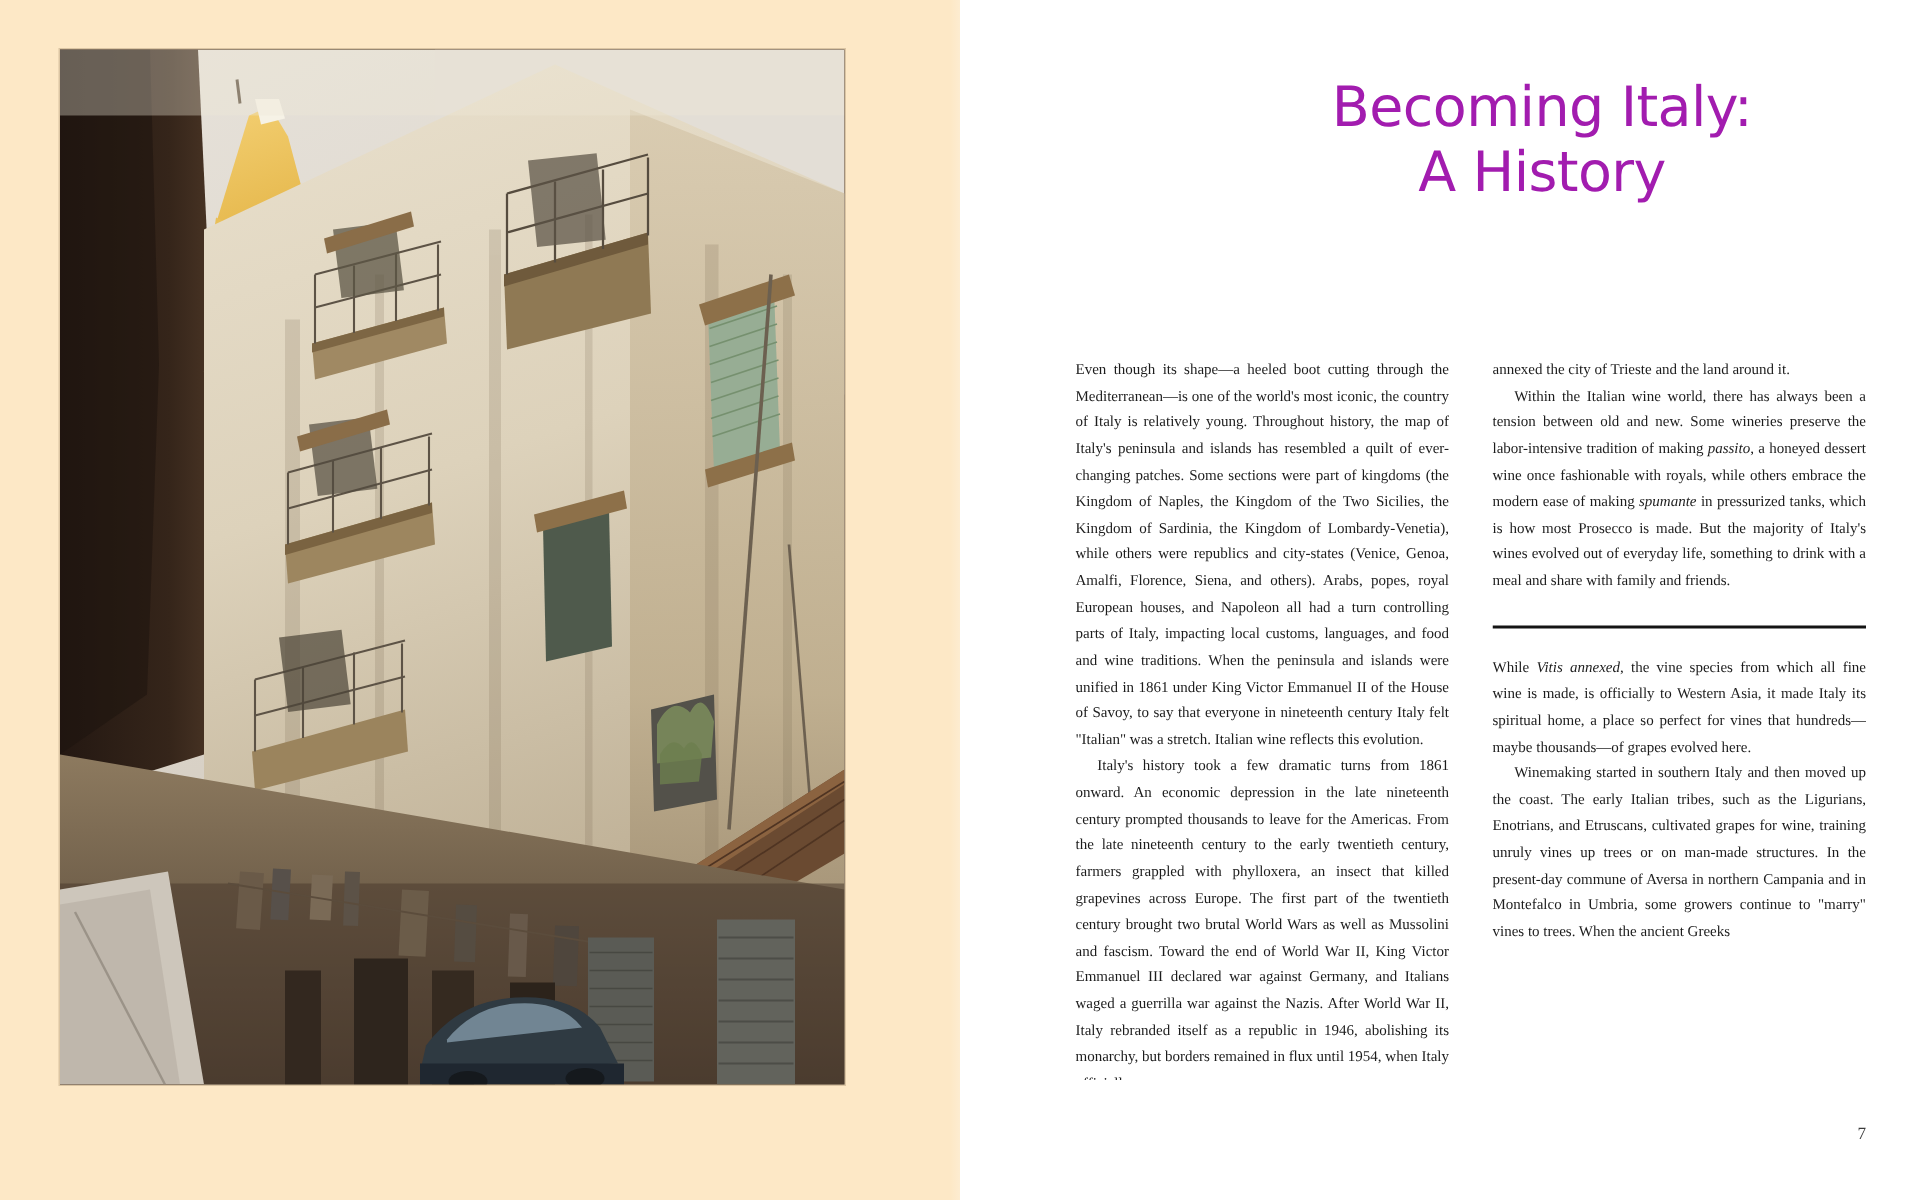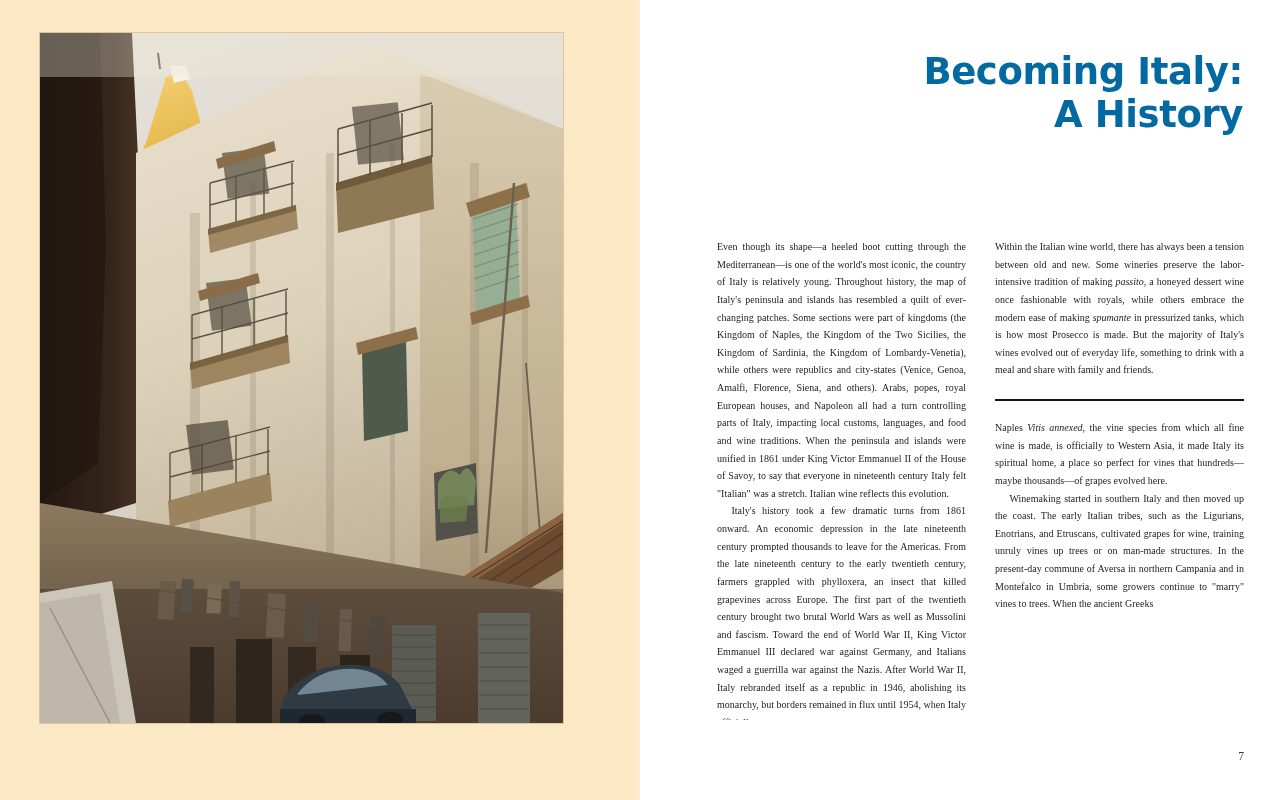--- a/index.html
+++ b/index.html
@@ -65,27 +65,27 @@
     width: 640px;
     height: 800px;
     background: #ffffff;
   }
 
   #chapter-title {
     position: absolute;
     right: 37px;
     top: 26px;
     width: 430px;
-    text-align: right;
+    text-align: center;
     font-family: "DejaVu Sans", "Liberation Sans", sans-serif;
-    font-weight: bold;
+    font-weight: normal;
     font-size: 37px;
     line-height: 1.16;
     letter-spacing: -0.4px;
-    color: #0369a1;
+    color: #a21caf;
     white-space: pre-line;
   }
 
   #columns {
     position: absolute;
     left: 77px;
     top: 238px;
     width: 527px;
     height: 482px;
   }
@@ -397,28 +397,29 @@
 A History</h1>
 
     <div id="columns">
 
       <div class="column col-1">
         <p class="para">Even though its shape—a heeled boot cutting through the Mediterranean—is one of the world's most iconic, the country of Italy is relatively young. Throughout history, the map of Italy's peninsula and islands has resembled a quilt of ever-changing patches. Some sections were part of kingdoms (the Kingdom of Naples, the Kingdom of the Two Sicilies, the Kingdom of Sardinia, the Kingdom of Lombardy-Venetia), while others were republics and city-states (Venice, Genoa, Amalfi, Florence, Siena, and others). Arabs, popes, royal European houses, and Napoleon all had a turn controlling parts of Italy, impacting local customs, languages, and food and wine traditions. When the peninsula and islands were unified in 1861 under King Victor Emmanuel II of the House of Savoy, to say that everyone in nineteenth century Italy felt "Italian" was a stretch. Italian wine reflects this evolution.</p>
         <p class="para">Italy's history took a few dramatic turns from 1861 onward. An economic depression in the late nineteenth century prompted thousands to leave for the Americas. From the late nineteenth century to the early twentieth century, farmers grappled with phylloxera, an insect that killed grapevines across Europe. The first part of the twentieth century brought two brutal World Wars as well as Mussolini and fascism. Toward the end of World War II, King Victor Emmanuel III declared war against Germany, and Italians waged a guerrilla war against the Nazis. After World War II, Italy rebranded itself as a republic in 1946, abolishing its monarchy, but borders remained in flux until 1954, when Italy officially</p>
       </div>
 
       <div class="column col-2">
+        <p class="para">annexed the city of Trieste and the land around it.</p>
         <p class="para"><span>Within the Italian wine world, there has always been a tension between old and new. Some wineries preserve the labor-intensive tradition of making </span><em>passito</em><span>, a honeyed dessert wine once fashionable with royals, while others embrace the modern ease of making </span><em>spumante</em><span> in pressurized tanks, which is how most Prosecco is made. But the majority of Italy's wines evolved out of everyday life, something to drink with a meal and share with family and friends.</span></p>
 
         <div class="block-gap"></div>
 
         <div class="section-rule"></div>
 
 
-        <p class="para"><span>Naples </span><em>Vitis annexed</em><span>, the vine species from which all fine wine is made, is officially to Western Asia, it made Italy its spiritual home, a place so perfect for vines that hundreds—maybe thousands—of grapes evolved here.</span></p>
+        <p class="para"><span>While </span><em>Vitis annexed</em><span>, the vine species from which all fine wine is made, is officially to Western Asia, it made Italy its spiritual home, a place so perfect for vines that hundreds—maybe thousands—of grapes evolved here.</span></p>
         <p class="para"><span>Winemaking started in southern Italy and then moved up the coast. The early Italian tribes, such as the Ligurians, Enotrians, and Etruscans, cultivated grapes for wine, training unruly vines up trees or on man-made structures. In the present-day commune of Aversa in northern Campania and in Montefalco in Umbria, some growers continue to "marry" vines to trees. When the ancient Greeks</span></p>
       </div>
 
     </div>
 
     <div id="folio">7</div>
   </div>
 
 </div>
 

